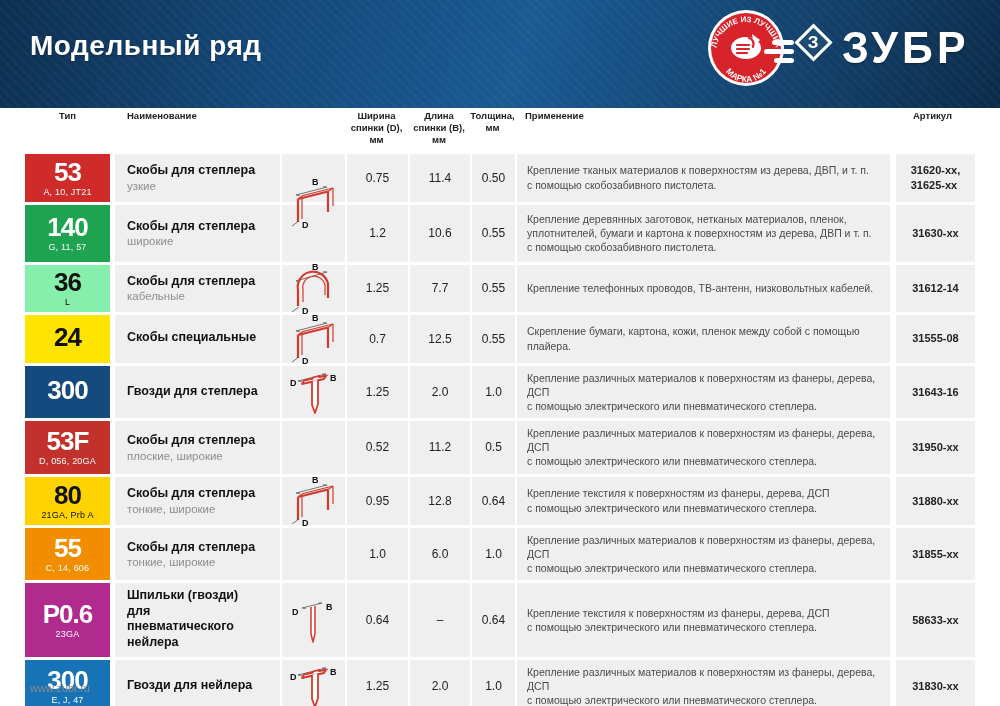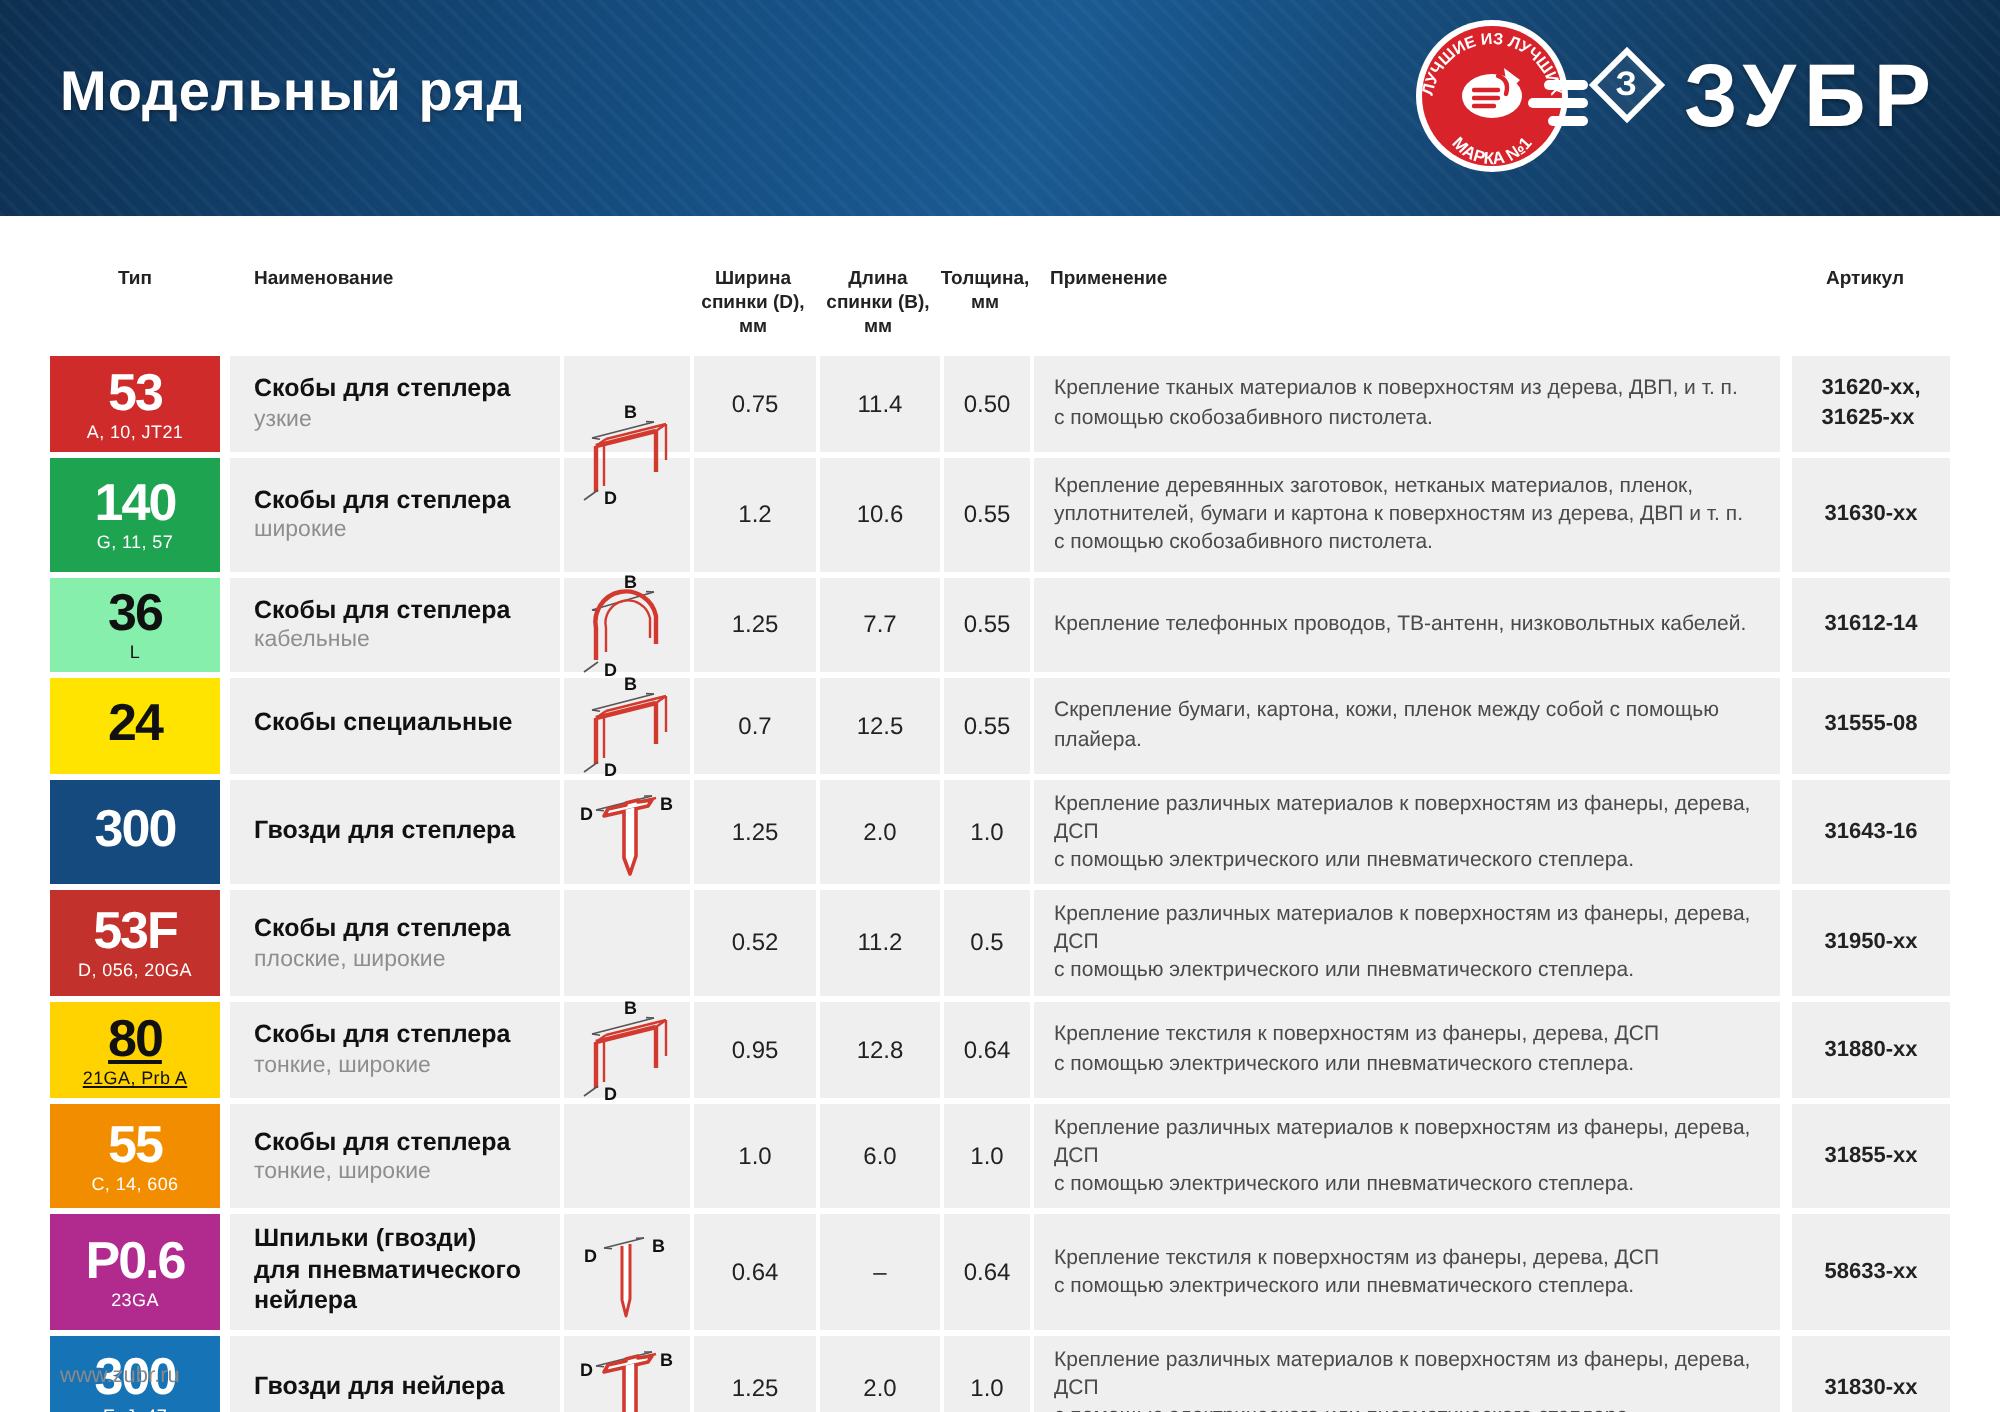--- a/index.html
+++ b/index.html
@@ -33,21 +33,21 @@
     display:flex; align-items:center; justify-content:center;
   }
   .diamond span { transform:rotate(-45deg); color:#fff; font-weight:900; font-size:17px; }
   .brand-word {
     position:absolute; left:86px; top:24px; color:#fff; font-weight:900;
     font-size:42px; letter-spacing:4px; transform:scale(1.02,1.06);
     transform-origin:left center; text-shadow:0 1px 2px rgba(0,0,0,0.4);
   }
   
   .table-wrap { position:absolute; left:25px; top:108px; width:950px; }
-  .hdr-row { display:flex;margin-top:24px; }
+  .hdr-row { display:flex; }
   .hdr-type { width:85px; margin-right:5px; text-align:center; }
   .grid { flex:1; display:grid; grid-template-columns:165px 65px 63px 62px 45px 375px 85px; }
   .col-head {
     font-size:9.5px; font-weight:bold; color:#222; line-height:1.25;
     white-space:pre-line; padding-top:2px;
   }
   .col-head.c { text-align:center; }
   .hdr-name { padding-left:12px; }
   .hdr-app  { padding-left:10px; }
   .rows { display:flex; flex-direction:column; gap:3px; margin-top:8px; }
@@ -58,21 +58,21 @@
   .row:nth-child(8){ min-height:45px; }
   .row:nth-child(9){ min-height:57px; }
   .badge {
     width:103px; margin-right:5px; display:flex; flex-direction:column;
     align-items:center; justify-content:center; line-height:1;
   }
   .badge-num { font-size:26px; font-weight:bold; letter-spacing:-1px; }
   .badge-sub { font-size:9px; margin-top:3px; letter-spacing:0.2px; }
   .row-body { flex:1; background:#efefef; }
   .cell { display:flex; align-items:center; padding:5px 0; }
-  .name-cell { flex-direction:column; align-items:flex-start; justify-content:center; padding-left:12px; padding-right:4px; }
+  .name-cell { flex-direction:column; align-items:flex-start; justify-content:center; padding-left:12px; padding-right:20px; }
   .pname { font-size:12.5px; font-weight:bold; color:#111; line-height:1.25; white-space:pre-line; }
   .pname-sub { font-size:11.5px; color:#8e8e8e; margin-top:1px; }
   .icon-cell { position:relative; border-left:2px solid #fff; }
   .icon-holder { position:absolute; left:50%; top:50%; transform:translate(-50%,-50%); width:56px; height:56px; z-index:5; }
   .icon-holder.down { top:102%; }
   .num { justify-content:center; font-size:12px; color:#222; border-left:2px solid #fff; }
   .app {
     font-size:10.5px; color:#4a4a4a; line-height:1.35; white-space:pre-line;
     padding-left:10px; padding-right:6px; border-left:2px solid #fff;
   }
@@ -309,21 +309,21 @@
       <div class="cell num">0.52</div>
       <div class="cell num">11.2</div>
       <div class="cell num">0.5</div>
       <div class="cell app">Крепление различных материалов к поверхностям из фанеры, дерева, ДСП
 с помощью электрического или пневматического степлера.</div>
       <div class="cell art">31950-xx</div>
     </div>
   </div>
 
   <div class="row">
-    <div class="badge" style="background: rgb(255, 211, 0); color: rgb(17, 17, 17); text-decoration: underline;">
+    <div class="badge" style="background: rgb(255, 211, 0); color: rgb(17, 17, 17);">
       <div class="badge-num">80</div>
       <div class="badge-sub">21GA, Prb A</div>
     </div>
     <div class="row-body grid">
       <div class="cell name-cell">
         <div class="pname">Скобы для степлера</div>
         <div class="pname-sub">тонкие, широкие</div>
       </div>
       <div class="cell icon-cell">
               <div class="icon-holder center"><svg viewBox="0 0 56 56" width="56" height="56">

